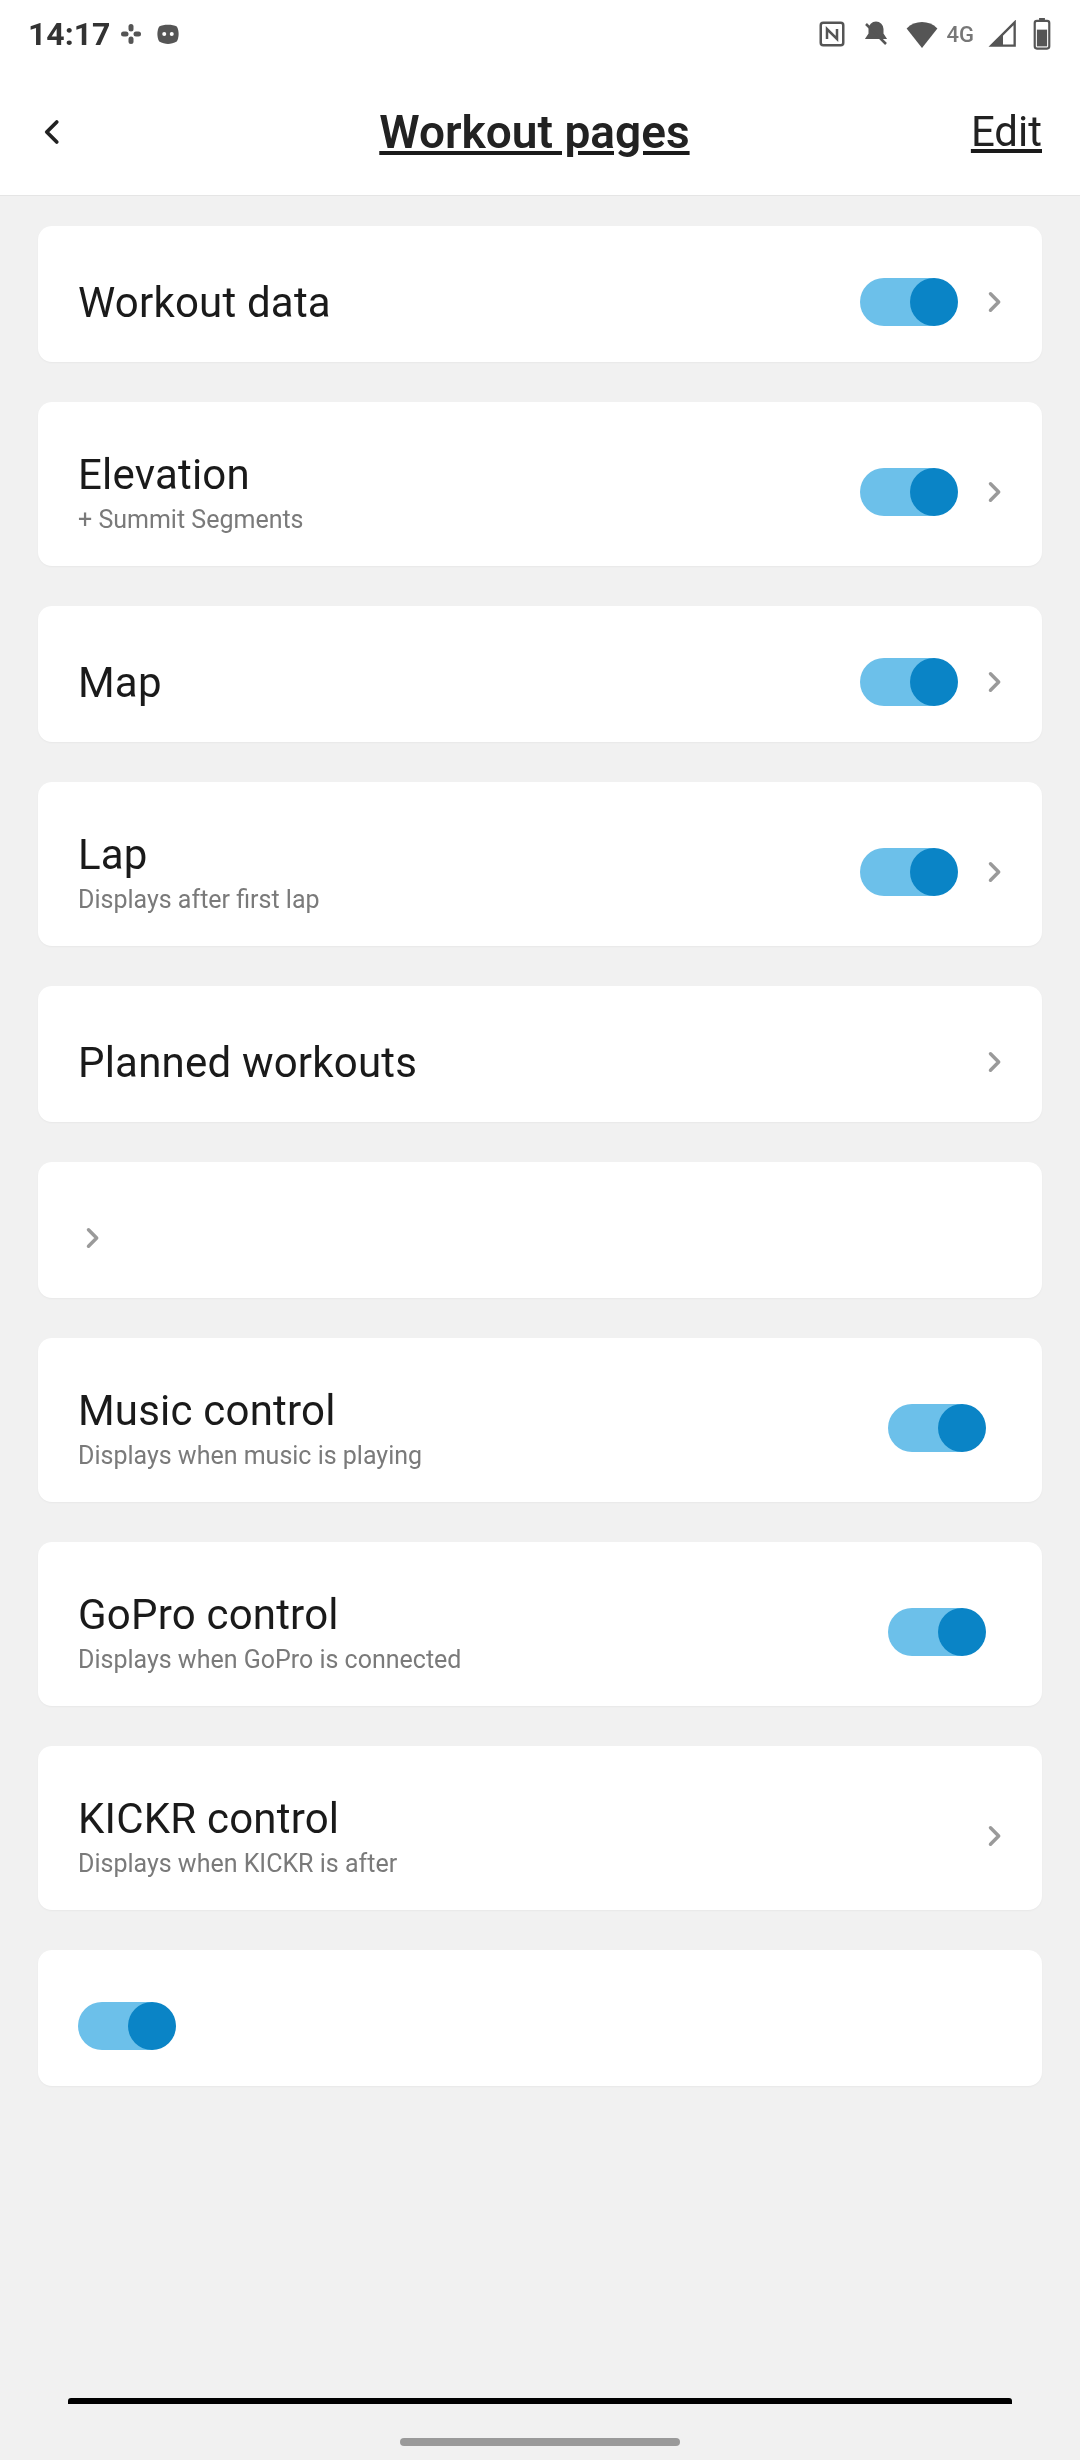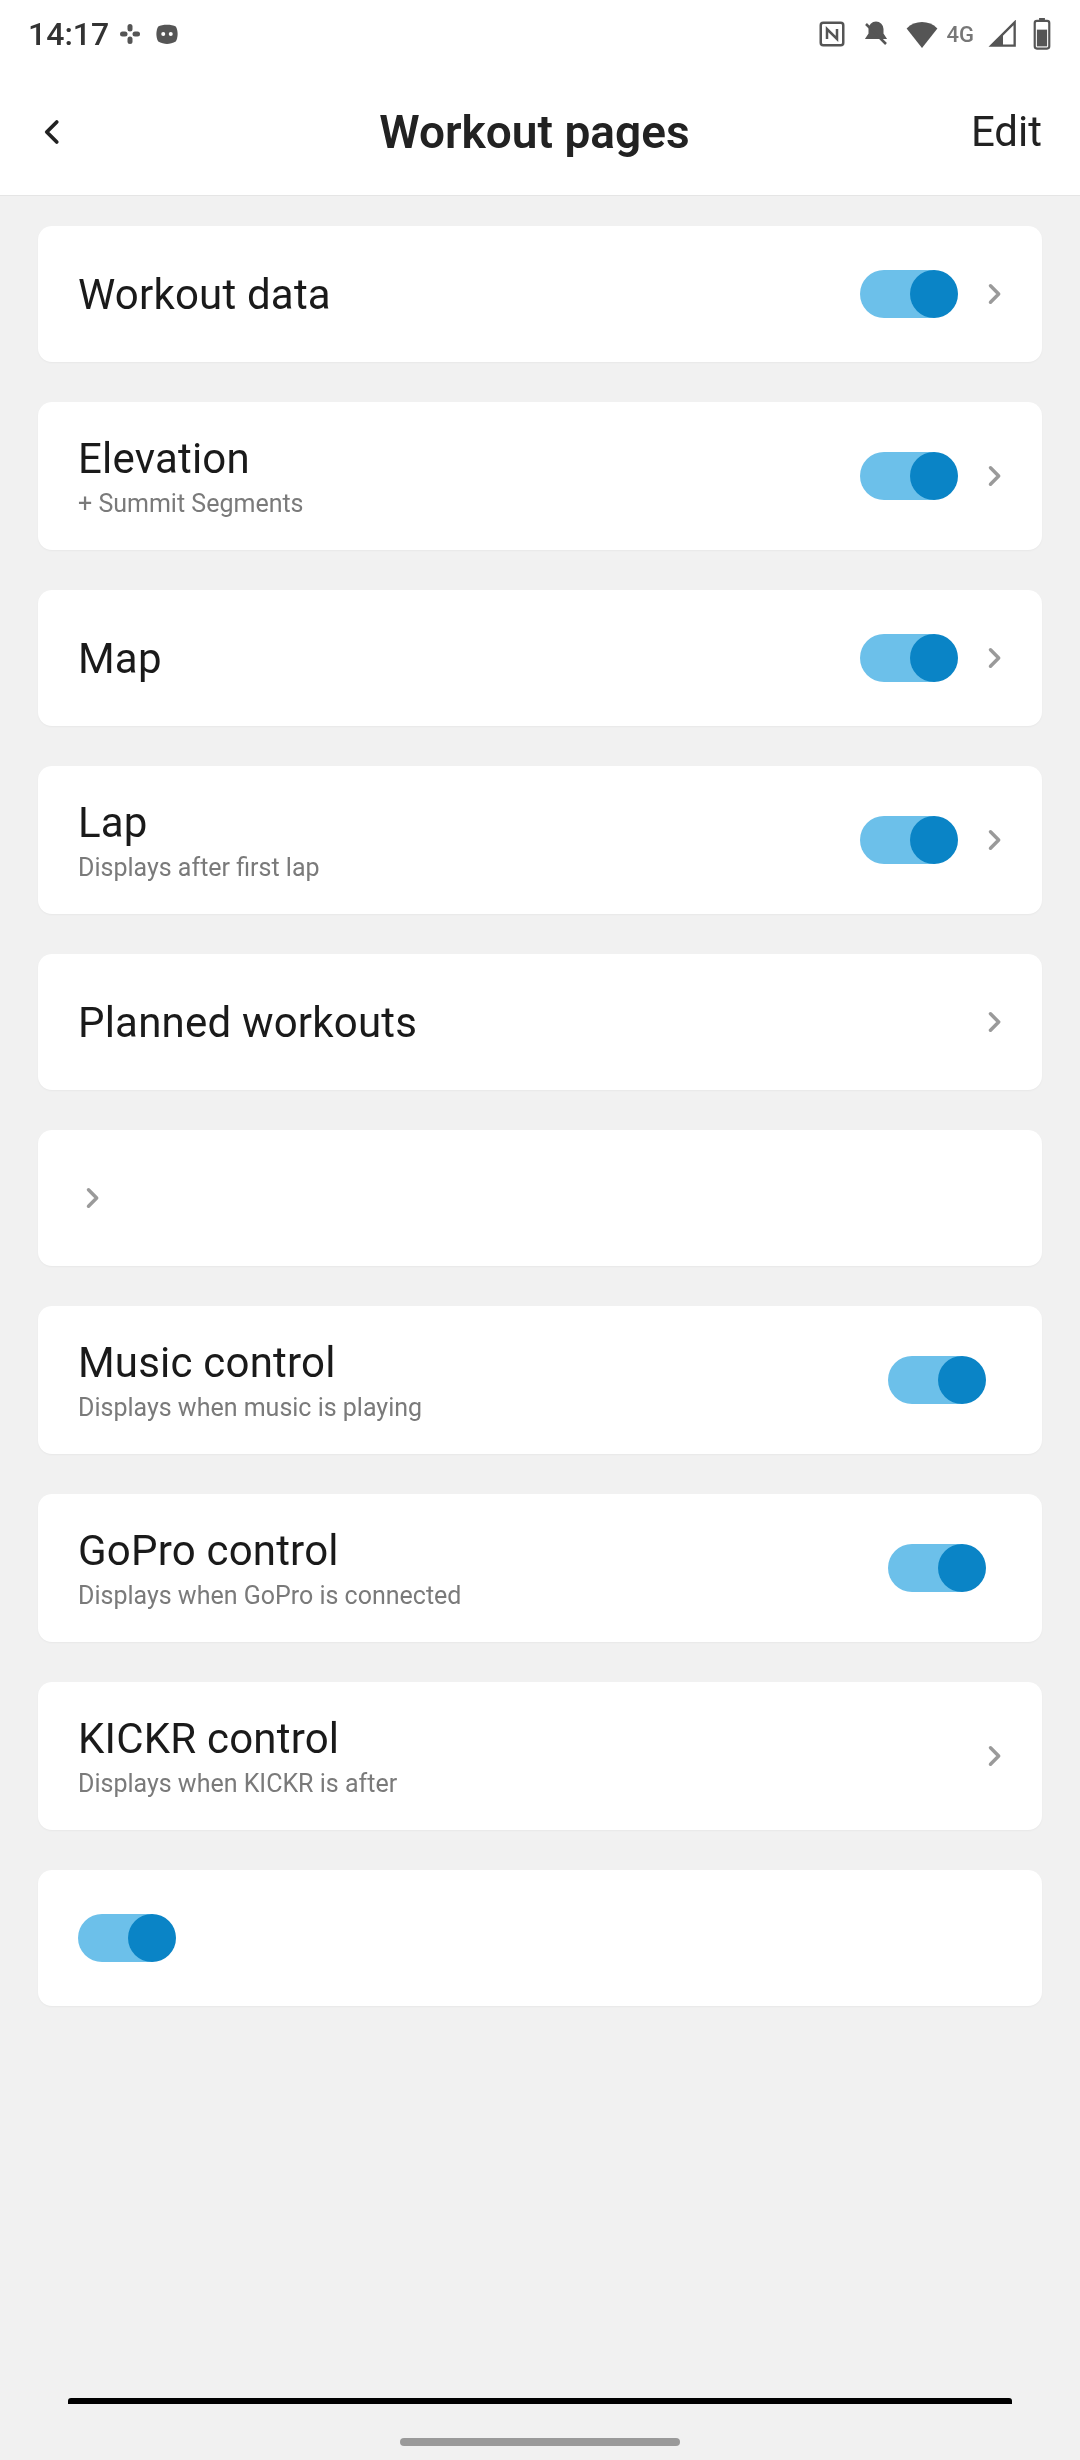--- a/index.html
+++ b/index.html
@@ -16,33 +16,34 @@
     height: 68px;
     background: #fff;
     display: flex;
     align-items: center;
     justify-content: space-between;
     padding: 0 28px;
     font-size: 32px;
     font-weight: 500;
     color: #333;
   }
-  .status-left { display: flex; align-items: center; gap: 6px; }
+  .status-left { display: flex; align-items: center; gap: 6px; font-weight: bold; }
   .status-right { display: flex; align-items: center; gap: 14px; text-align: right; }
   .status-ico { display:inline-flex; align-items:center; justify-content:center; }
 
   
   .app-bar {
     height: 128px;
     background: #fff;
     display: flex;
     align-items: center;
     justify-content: space-between;
     padding: 0 38px;
     border-bottom: 1px solid #e5e5e5;
+    text-decoration: underline;
   }
   .back-btn { width: 60px; display:flex; align-items:center; }
   .title {
     flex: 1;
     text-align: center;
     font-size: 46px;
     font-weight: 600;
     color: #222;
   }
   .edit-btn {
@@ -58,21 +59,21 @@
     display: flex;
     flex-direction: column;
     gap: 40px;
   }
   .card {
     background: #fff;
     border-radius: 14px;
     min-height: 136px;
     display: flex;
     align-items: center;
-    padding: 32px 34px 32px 40px;
+    padding: 48px 34px 32px 40px;
     box-shadow: 0 1px 2px rgba(0,0,0,0.04);
   }
   .card-text { flex: 1; display:flex; flex-direction:column; gap: 6px; }
   .card-title { font-size: 42px; font-weight: 400; color: #1a1a1a; letter-spacing: 0.2px; }
   .card-sub { font-size: 25px; color: #7a7a7a; }
 
   
   .toggle {
     width: 94px; height: 48px;
     border-radius: 24px;

